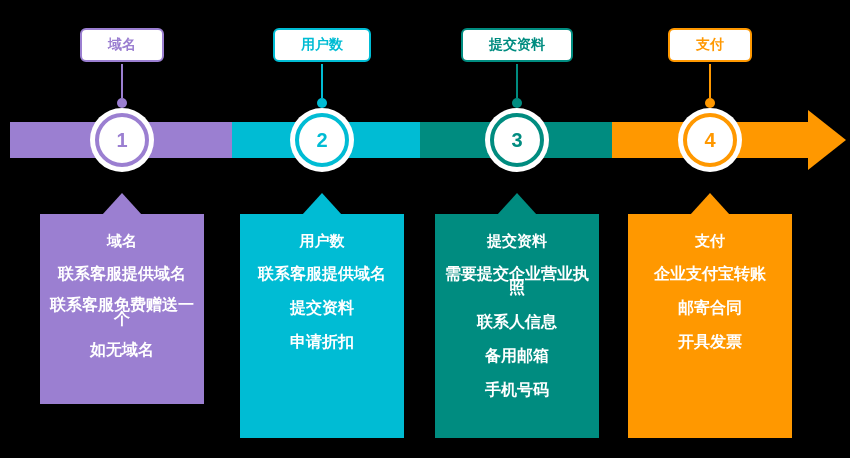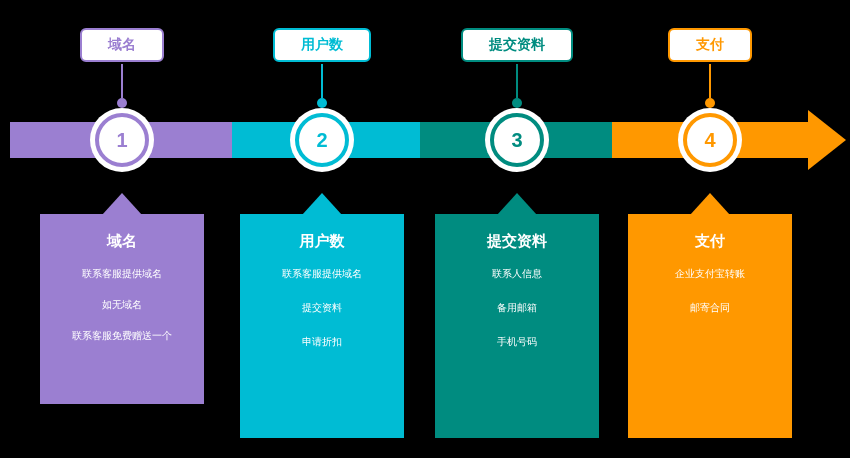--- a/index.html
+++ b/index.html
@@ -70,21 +70,21 @@
   }
   .card{
     position:absolute;top:214px;width:164px;
     transform:translateX(-50%);
     background:var(--c);color:#fff;text-align:center;
     box-sizing:border-box;padding:18px 8px 10px 8px;
   }
   .card.tall{height:224px;}
   .card.short{height:190px;}
   .card-title{font-size:15px;font-weight:bold;margin-bottom:16px;}
-  .card-item{font-size:10px;font-weight:normal;margin:0 0 20px 0;line-height:14px;}
+  .card-item{font-size:16px;font-weight:bold;margin:0 0 20px 0;line-height:14px;}
   .card.short .card-item{margin-bottom:17px;}
 </style>
 </head>
 <body>
 
 <div class="stage">
 
   <div class="band-seg s0" style="left:10px;width:222px;background:var(--c);"></div>
   <div class="band-seg s1" style="left:232px;width:188px;background:var(--c);"></div>
   <div class="band-seg s2" style="left:420px;width:192px;background:var(--c);"></div>
@@ -96,22 +96,22 @@
   </div>
   <div class="stem s0" style="left:122px;"></div>
   <div class="dot s0" style="left:122px;"></div>
   <div class="circle s0" style="left:122px;">
     <span>1</span>
   </div>
   <div class="card-tri s0" style="left:122px;"></div>
   <div class="card short s0" style="left:122px;">
     <div class="card-title">域名</div>
     <div class="card-item">联系客服提供域名</div>
+    <div class="card-item">联系客服免费赠送一个</div>
     <div class="card-item">如无域名</div>
-    <div class="card-item">联系客服免费赠送一个</div>
   </div>
 
   <div class="label-box s1" style="left:322px;">
     <span>用户数</span>
   </div>
   <div class="stem s1" style="left:322px;"></div>
   <div class="dot s1" style="left:322px;"></div>
   <div class="circle s1" style="left:322px;">
     <span>2</span>
   </div>
@@ -127,33 +127,35 @@
     <span>提交资料</span>
   </div>
   <div class="stem s2" style="left:517px;"></div>
   <div class="dot s2" style="left:517px;"></div>
   <div class="circle s2" style="left:517px;">
     <span>3</span>
   </div>
   <div class="card-tri s2" style="left:517px;"></div>
   <div class="card tall s2" style="left:517px;">
     <div class="card-title">提交资料</div>
+    <div class="card-item">需要提交企业营业执照</div>
     <div class="card-item">联系人信息</div>
     <div class="card-item">备用邮箱</div>
     <div class="card-item">手机号码</div>
   </div>
 
   <div class="label-box s3" style="left:710px;">
     <span>支付</span>
   </div>
   <div class="stem s3" style="left:710px;"></div>
   <div class="dot s3" style="left:710px;"></div>
   <div class="circle s3" style="left:710px;">
     <span>4</span>
   </div>
   <div class="card-tri s3" style="left:710px;"></div>
   <div class="card tall s3" style="left:710px;">
     <div class="card-title">支付</div>
     <div class="card-item">企业支付宝转账</div>
     <div class="card-item">邮寄合同</div>
+    <div class="card-item">开具发票</div>
   </div>
 
 </div>
 
 </body></html>

